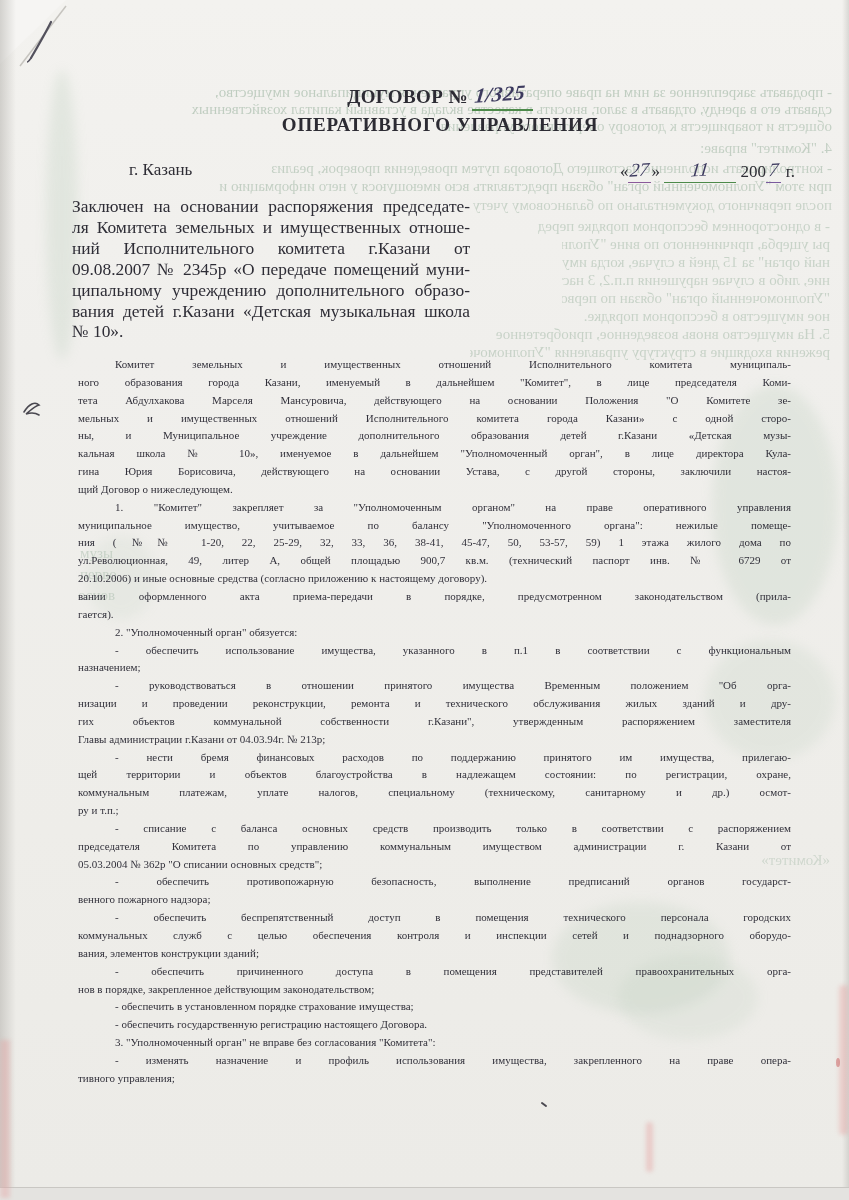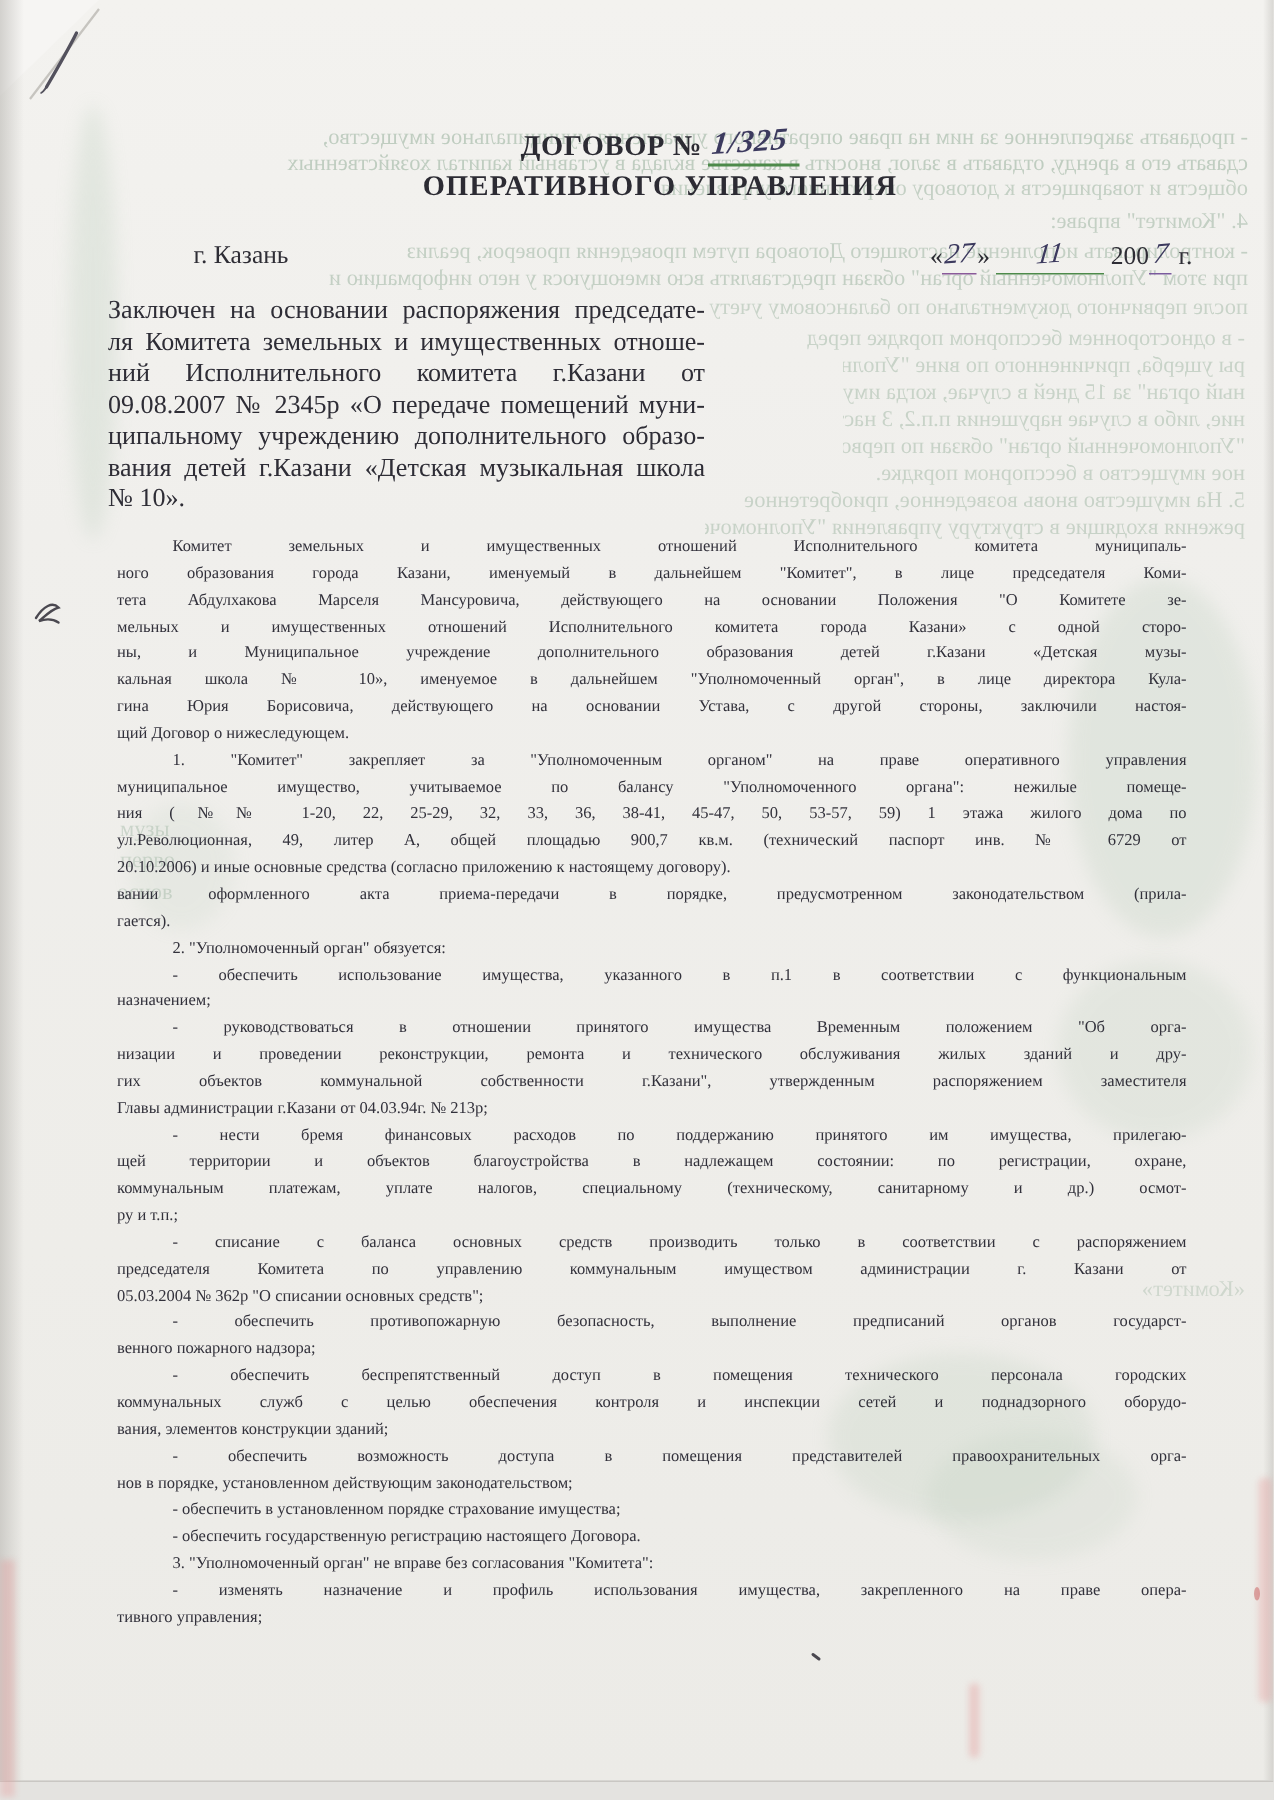--- a/index.html
+++ b/index.html
@@ -145,22 +145,22 @@
     <div class="jline">коммунальным платежам, уплате налогов, специальному (техническому, санитарному и др.) осмот-</div>
     <div class="jline last">ру и т.п.;</div>
     <div class="jline ind">- списание с баланса основных средств производить только в соответствии с распоряжением</div>
     <div class="jline">председателя Комитета по управлению коммунальным имуществом администрации г. Казани от</div>
     <div class="jline last">05.03.2004 № 362р "О списании основных средств";</div>
     <div class="jline ind">- обеспечить противопожарную безопасность, выполнение предписаний органов государст-</div>
     <div class="jline last">венного пожарного надзора;</div>
     <div class="jline ind">- обеспечить беспрепятственный доступ в помещения технического персонала городских</div>
     <div class="jline">коммунальных служб с целью обеспечения контроля и инспекции сетей и поднадзорного оборудо-</div>
     <div class="jline last">вания, элементов конструкции зданий;</div>
-    <div class="jline ind">- обеспечить возможность доступа в помещения представителей правоохранительных орга-</div>
-    <div class="jline last">нов в порядке, установленном действующим законодательством;</div>
+    <div class="jline ind">- обеспечить причиненного доступа в помещения представителей правоохранительных орга-</div>
+    <div class="jline last">нов в порядке, закрепленное действующим законодательством;</div>
     <div class="jline ind last">- обеспечить в установленном порядке страхование имущества;</div>
     <div class="jline ind last">- обеспечить государственную регистрацию настоящего Договора.</div>
     <div class="jline ind last">3. "Уполномоченный орган" не вправе без согласования "Комитета":</div>
     <div class="jline ind">- изменять назначение и профиль использования имущества, закрепленного на праве опера-</div>
     <div class="jline last">тивного управления;</div>
   </div>
 
 <svg class="marks" width="849" height="1200" viewBox="0 0 849 1200">
   <path d="M66,6 L20,66" stroke="#c6c4bf" stroke-width="1.5" fill="none"></path>
   <path d="M51,22 C46,32 38,46 31,58" stroke="#53515d" stroke-width="2.2" fill="none" stroke-linecap="round"></path>

